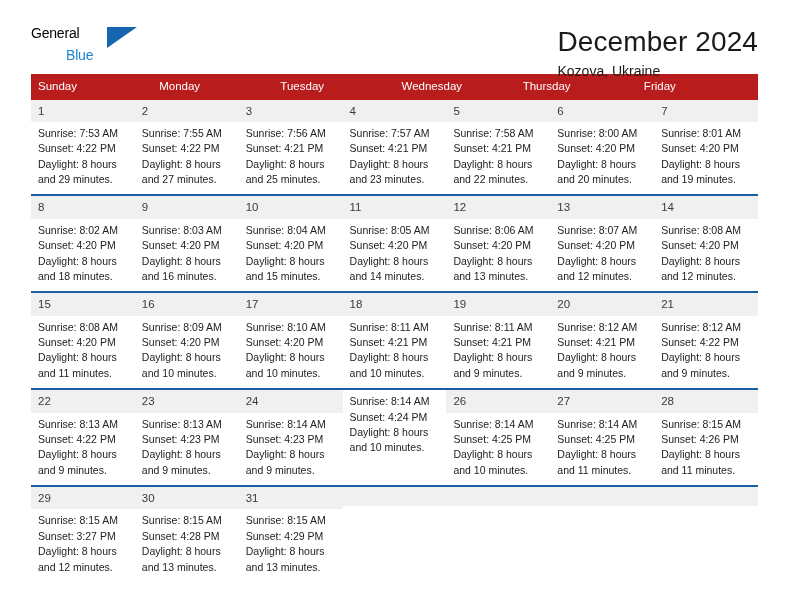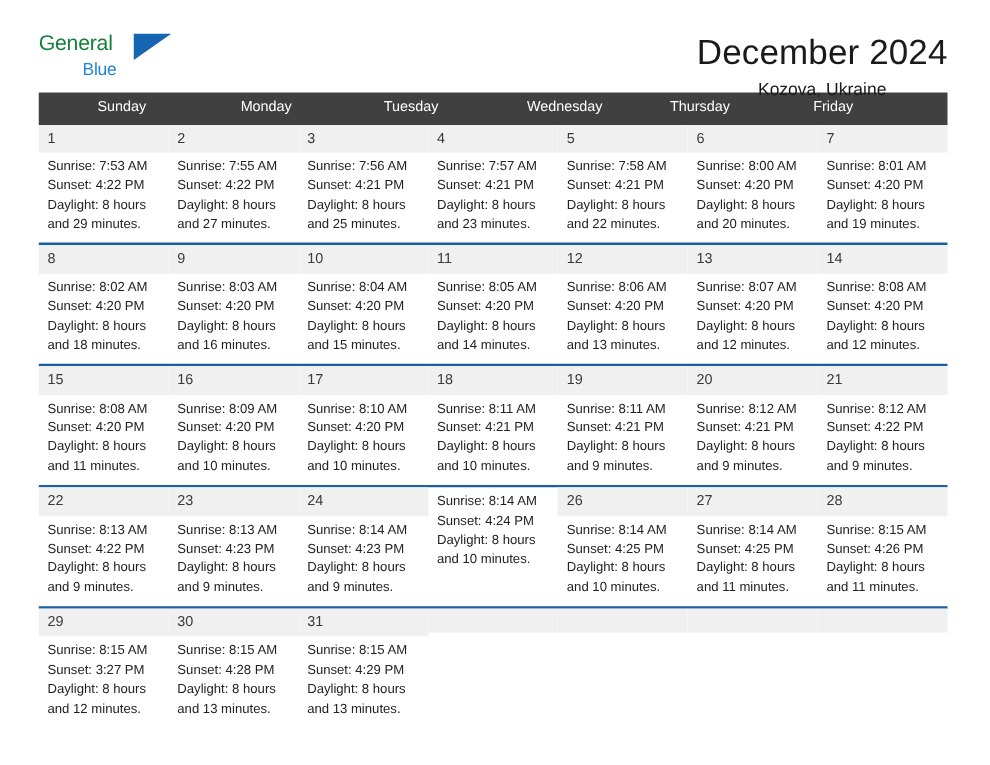--- a/index.html
+++ b/index.html
@@ -34,23 +34,23 @@
     position: relative;
     width: 120px;
     height: 48px;
     line-height: 1;
     user-select: none;
   }
   .brand-general {
     position: absolute;
     left: 0;
     top: 0;
-    font-size: 17px;
+    font-size: 14px;
     letter-spacing: -0.2px;
-    color: #15803d;
+    color: #000000;
     font-family: "Liberation Sans", sans-serif;
   }
   .brand-triangle {
     position: absolute;
     left: 76px;
     top: 1px;
     width: 0;
     height: 0;
     border-left: 30px solid #1565b0;
     border-bottom: 21px solid transparent;
@@ -58,21 +58,21 @@
   .brand-blue {
     position: absolute;
     left: 35px;
     top: 22px;
     font-size: 14px;
     letter-spacing: -0.2px;
     color: #1e84d6;
     font-family: "Liberation Sans", sans-serif;
   }
   .title-block {
-    text-align: center;
+    text-align: left;
     padding-top: 0px;
   }
   .cal-title {
     font-size: 28px;
     font-weight: normal;
     color: #1a1a1a;
     line-height: 1.12;
     letter-spacing: 0.1px;
   }
   .cal-subtitle {
@@ -82,22 +82,21 @@
     line-height: 1.1;
   }
 
   
   .calendar {
     margin: 0 34px 0 31px;
     width: 727px;
   }
   .weekday-row {
     display: flex;
-    background: #404040;
-    padding-left: 40px;
+    background: #b91c1c;
   }
   .weekday {
     flex: 1 1 0;
     color: #ffffff;
     font-size: 11.5px;
     padding: 5px 0 5px 7px;
     box-sizing: border-box;
     line-height: 1.35;
   }
 

